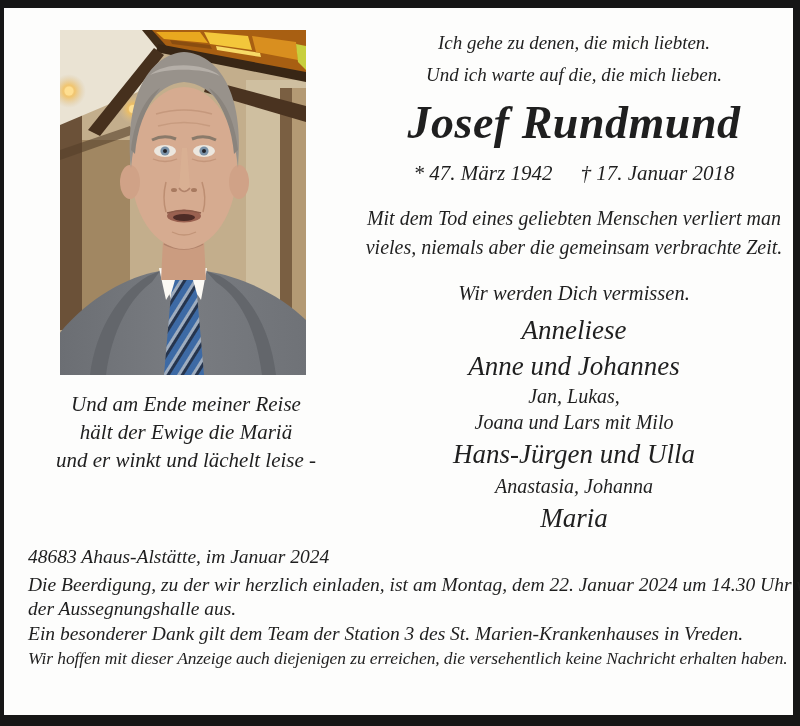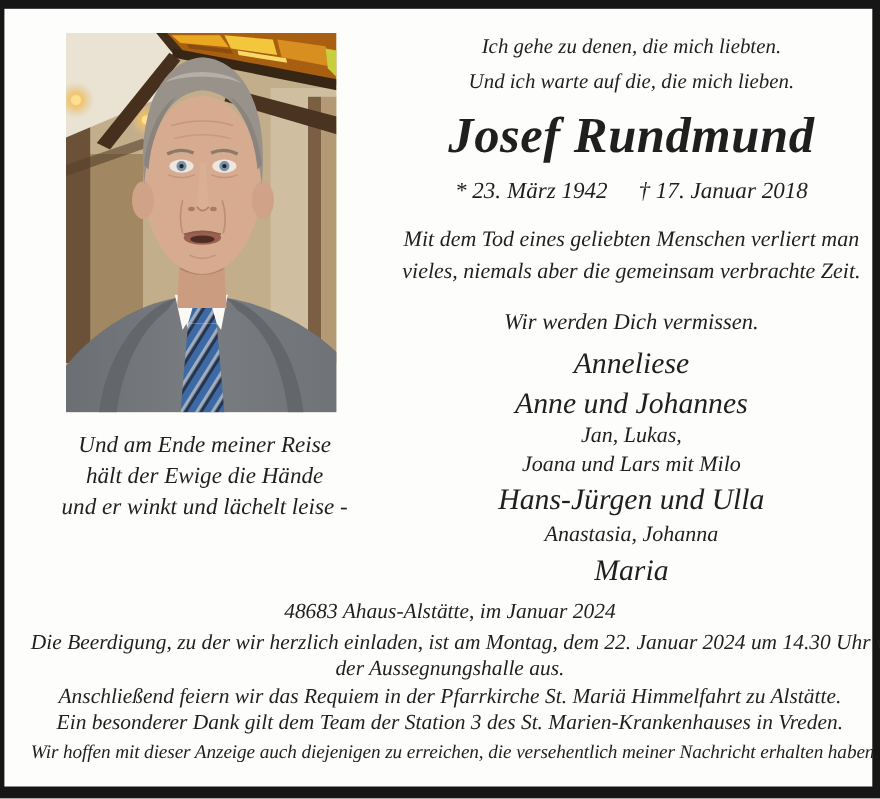--- a/index.html
+++ b/index.html
@@ -51,21 +51,21 @@
     position:absolute;left:26px;top:382px;width:312px;
     text-align:center;font-style:italic;font-size:21px;line-height:28px;
     white-space:nowrap;
   }
   .poem-attribution{font-size:17.5px;line-height:26px;}
 
   
   .footer{
     position:absolute;left:24px;top:537px;width:762px;
     font-style:italic;font-size:19.5px;line-height:24.6px;
-    text-align:center;
+    text-align:left;
   }
   .footer div{white-space:nowrap;}
   .footer .dateline{margin-bottom:3px;}
   .footer .condensed{font-size:17.5px;letter-spacing:-0.1px;}
 </style>
 </head>
 <body>
 
 <div class="page">
   <div class="sheet">
@@ -168,34 +168,34 @@
         <ellipse cx="124" cy="186" rx="17" ry="6.5" fill="#9a6150"></ellipse>
         <ellipse cx="124" cy="187.5" rx="11" ry="3.4" fill="#4e2c26"></ellipse>
         <path d="M 107,183 Q 124,178 141,183" stroke="#8a5a48" stroke-width="1.4" fill="none"></path>
 
         <path d="M 112,202 Q 124,208 136,202" stroke="#bd8e72" stroke-width="1.3" fill="none" opacity="0.8"></path>
       </svg>
     </div>
 
     <div class="poem">
       <div>Und am Ende meiner Reise</div>
-      <div>hält der Ewige die Hände</div>
+      <div>hält der Ewige die Mariä</div>
       <div>und er winkt und lächelt leise -</div>
     </div>
 
     <div class="right-col">
       <div class="epigraph">
         <div>Ich gehe zu denen, die mich liebten.</div>
         <div>Und ich warte auf die, die mich lieben.</div>
       </div>
 
       <div class="deceased-name">Josef Rundmund</div>
 
       <div class="dates">
-        <span class="birth">* 23. März 1942</span><span>† 17. Januar 2018</span>
+        <span class="birth">* 47. März 1942</span><span>† 17. Januar 2018</span>
       </div>
 
       <div class="condolence">
         <div>Mit dem Tod eines geliebten Menschen verliert man</div>
         <div>vieles, niemals aber die gemeinsam verbrachte Zeit.</div>
       </div>
 
       <div class="farewell">Wir werden Dich vermissen.</div>
 
       <div class="mourners">
@@ -206,19 +206,18 @@
         <div class="mourner-lg3">Hans-Jürgen und Ulla</div>
         <div class="mourner-sm3">Anastasia, Johanna</div>
         <div class="mourner-lg4">Maria</div>
       </div>
     </div>
 
     <div class="footer">
       <div class="dateline">48683 Ahaus-Alstätte, im Januar 2024</div>
       <div>Die Beerdigung, zu der wir herzlich einladen, ist am Montag, dem 22. Januar 2024 um 14.30 Uhr von</div>
       <div>der Aussegnungshalle aus.</div>
-      <div>Anschließend feiern wir das Requiem in der Pfarrkirche St. Mariä Himmelfahrt zu Alstätte.</div>
       <div>Ein besonderer Dank gilt dem Team der Station 3 des St. Marien-Krankenhauses in Vreden.</div>
-      <div class="condensed">Wir hoffen mit dieser Anzeige auch diejenigen zu erreichen, die versehentlich meiner Nachricht erhalten haben.</div>
+      <div class="condensed">Wir hoffen mit dieser Anzeige auch diejenigen zu erreichen, die versehentlich keine Nachricht erhalten haben.</div>
     </div>
 
   </div>
 </div>
 
 </body></html>

